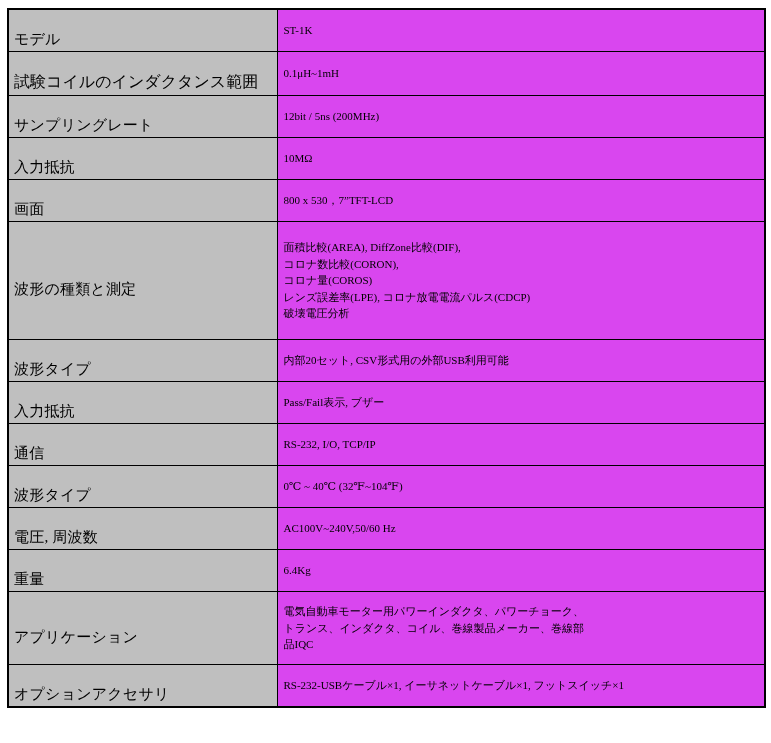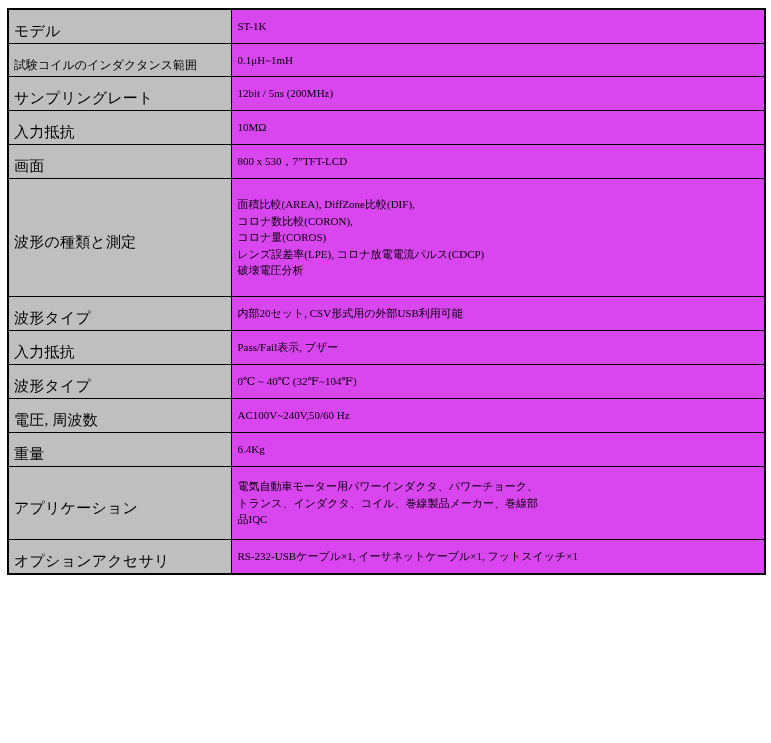--- a/index.html
+++ b/index.html
@@ -26,28 +26,28 @@
     margin: 8px 5px 6px 7px;
     border: 2px solid #000000;
   }
   table.spec td {
     border: 1px solid #000000;
     vertical-align: middle;
     overflow: hidden;
     box-sizing: border-box;
   }
   td.label-cell {
-    width: 223px;
+    width: 269px;
     background: #bfbfbf;
     font-size: 15px;
-    padding: 12px 3px 2px 5px;
+    padding: 20px 3px 2px 5px;
     letter-spacing: 0.2px;
   }
   td.label-cell.small {
-    font-size: 12px;
+    font-size: 16px;
     letter-spacing: 0;
   }
   td.value-cell {
     background: #d946ef;
     font-size: 11px;
     padding: 2px 3px 2px 6px;
     white-space: pre-line;
     line-height: 1.5;
   }
   tr.h-single { height: 33px; }
@@ -90,20 +90,24 @@
       </tr>
       <tr class="h-single">
         <td class="label-cell">波形タイプ</td>
         <td class="value-cell">内部20セット, CSV形式用の外部USB利用可能</td>
       </tr>
       <tr class="h-single">
         <td class="label-cell">入力抵抗</td>
         <td class="value-cell">Pass/Fail表示, ブザー</td>
       </tr>
       <tr class="h-single">
+        <td class="label-cell">通信</td>
+        <td class="value-cell">RS-232, I/O, TCP/IP</td>
+      </tr>
+      <tr class="h-single">
         <td class="label-cell">波形タイプ</td>
         <td class="value-cell">0℃ ~ 40℃ (32℉~104℉)</td>
       </tr>
       <tr class="h-single">
         <td class="label-cell">電圧, 周波数</td>
         <td class="value-cell">AC100V~240V,50/60 Hz</td>
       </tr>
       <tr class="h-single">
         <td class="label-cell">重量</td>
         <td class="value-cell">6.4Kg</td>

